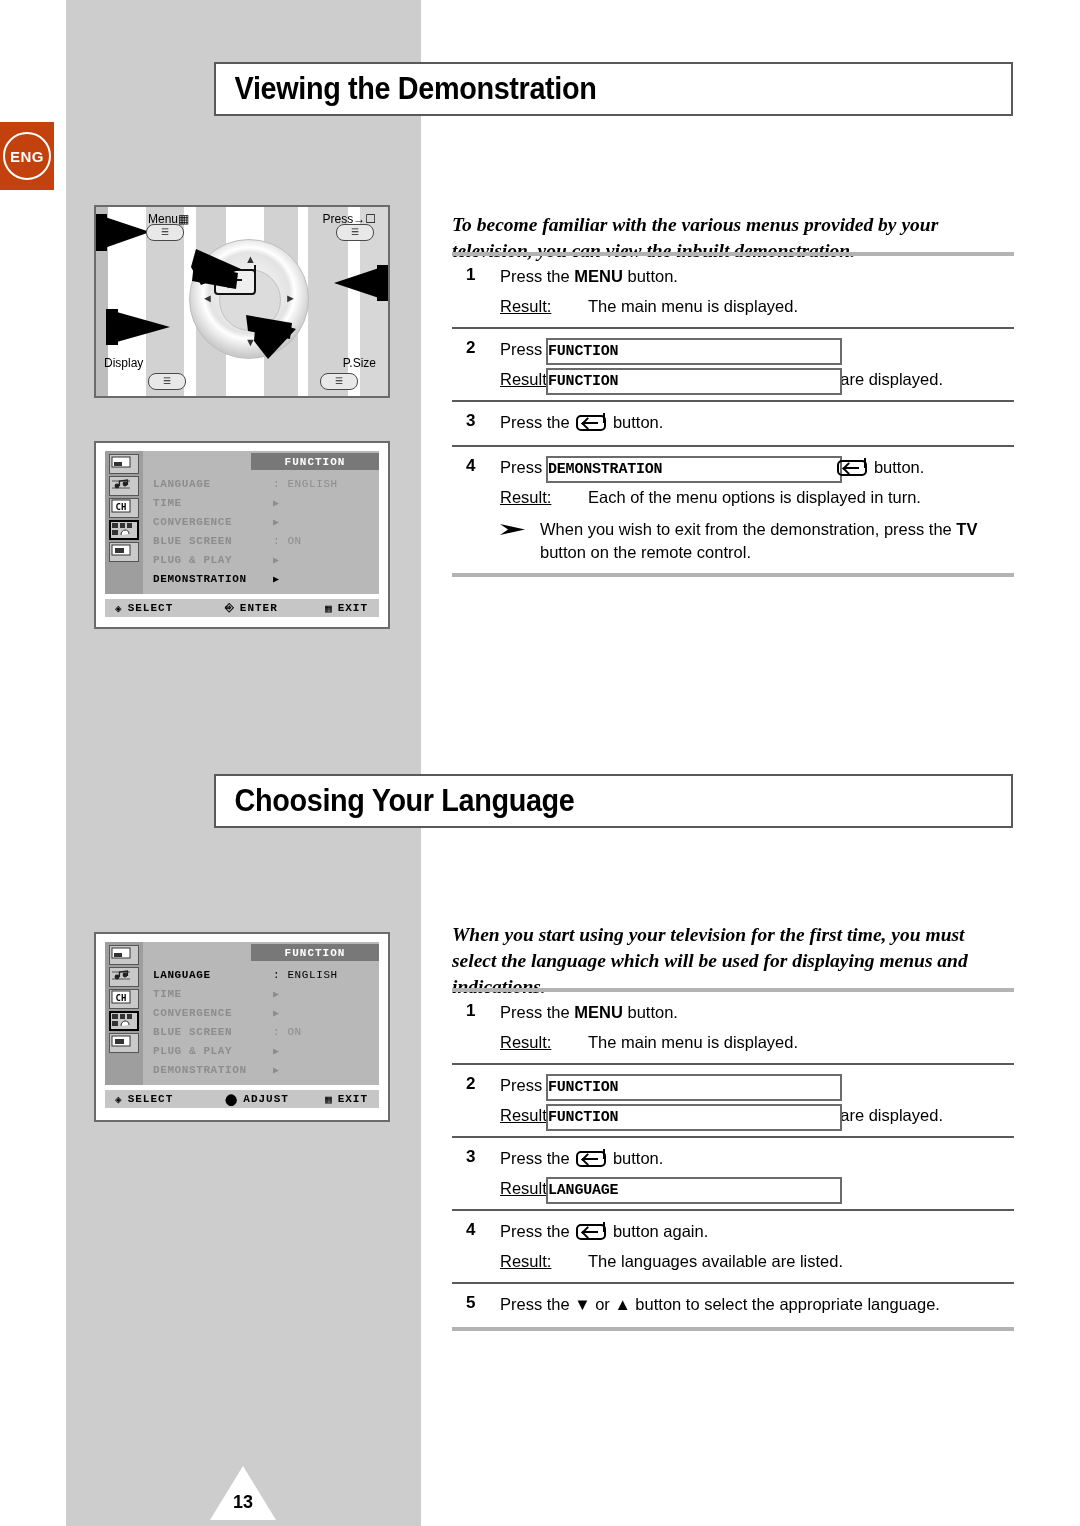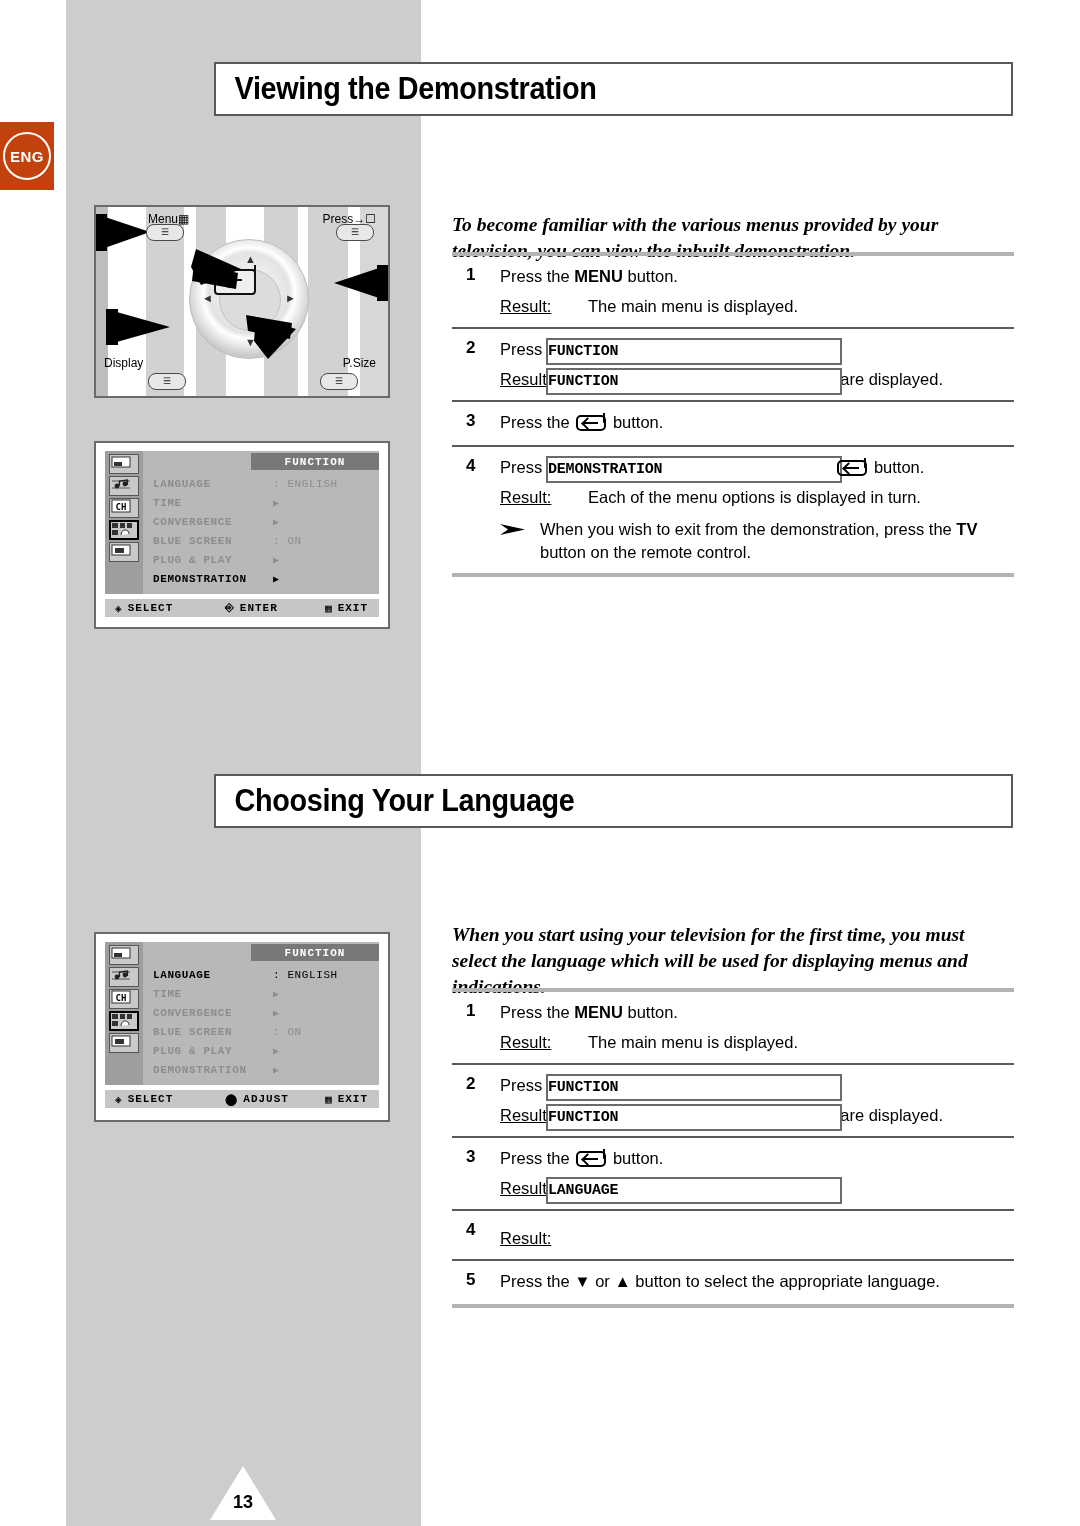--- a/index.html
+++ b/index.html
@@ -303,22 +303,24 @@
         <div class="result-text"><span>The </span><b class="osd">LANGUAGE</b><span> is selected.</span></div>
       </div>
     </div>
   </div>
 
   <div class="rule-thin"></div>
 
   <div class="step">
     <div class="step-num">4</div>
     <div class="step-body">
-      <div class="result-row">
-        <div class="result-label">Result:</div>
+      <p class="step-line"><span>Press the </span><span class="enterkey"><span class="stem"></span></span><span> button again.</span></p>
+      <div class="result-row">
+        <div class="result-label">Result:</div>
+        <div class="result-text">The languages available are listed.</div>
       </div>
     </div>
   </div>
 
   <div class="rule-thin"></div>
 
   <div class="step">
     <div class="step-num">5</div>
     <div class="step-body">
       <p class="step-line">Press the ▼ or ▲ button to select the appropriate language.</p>

